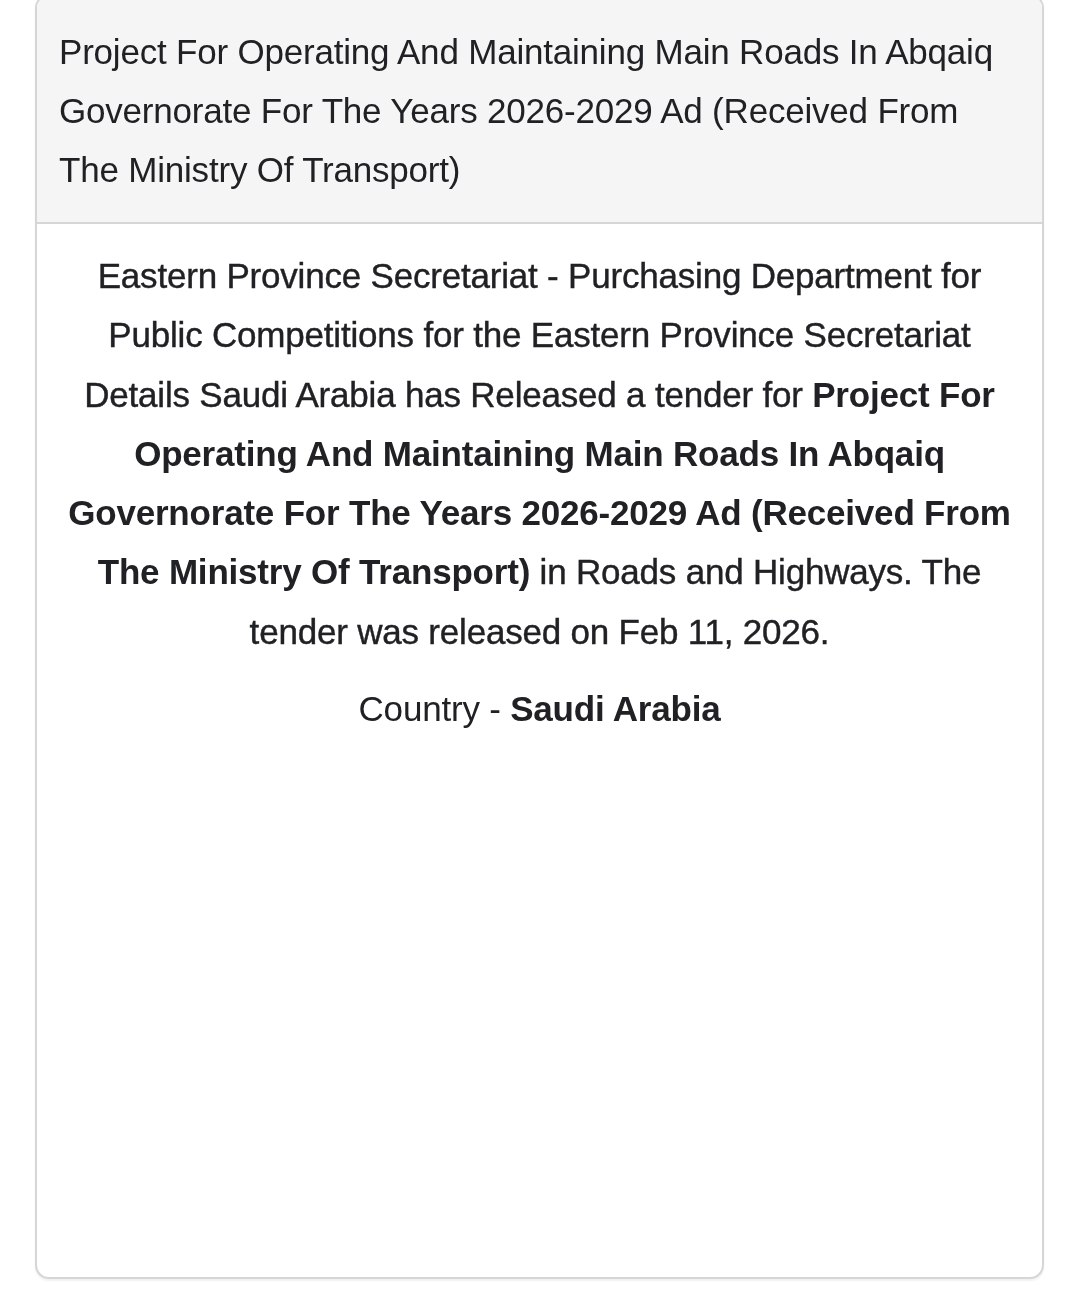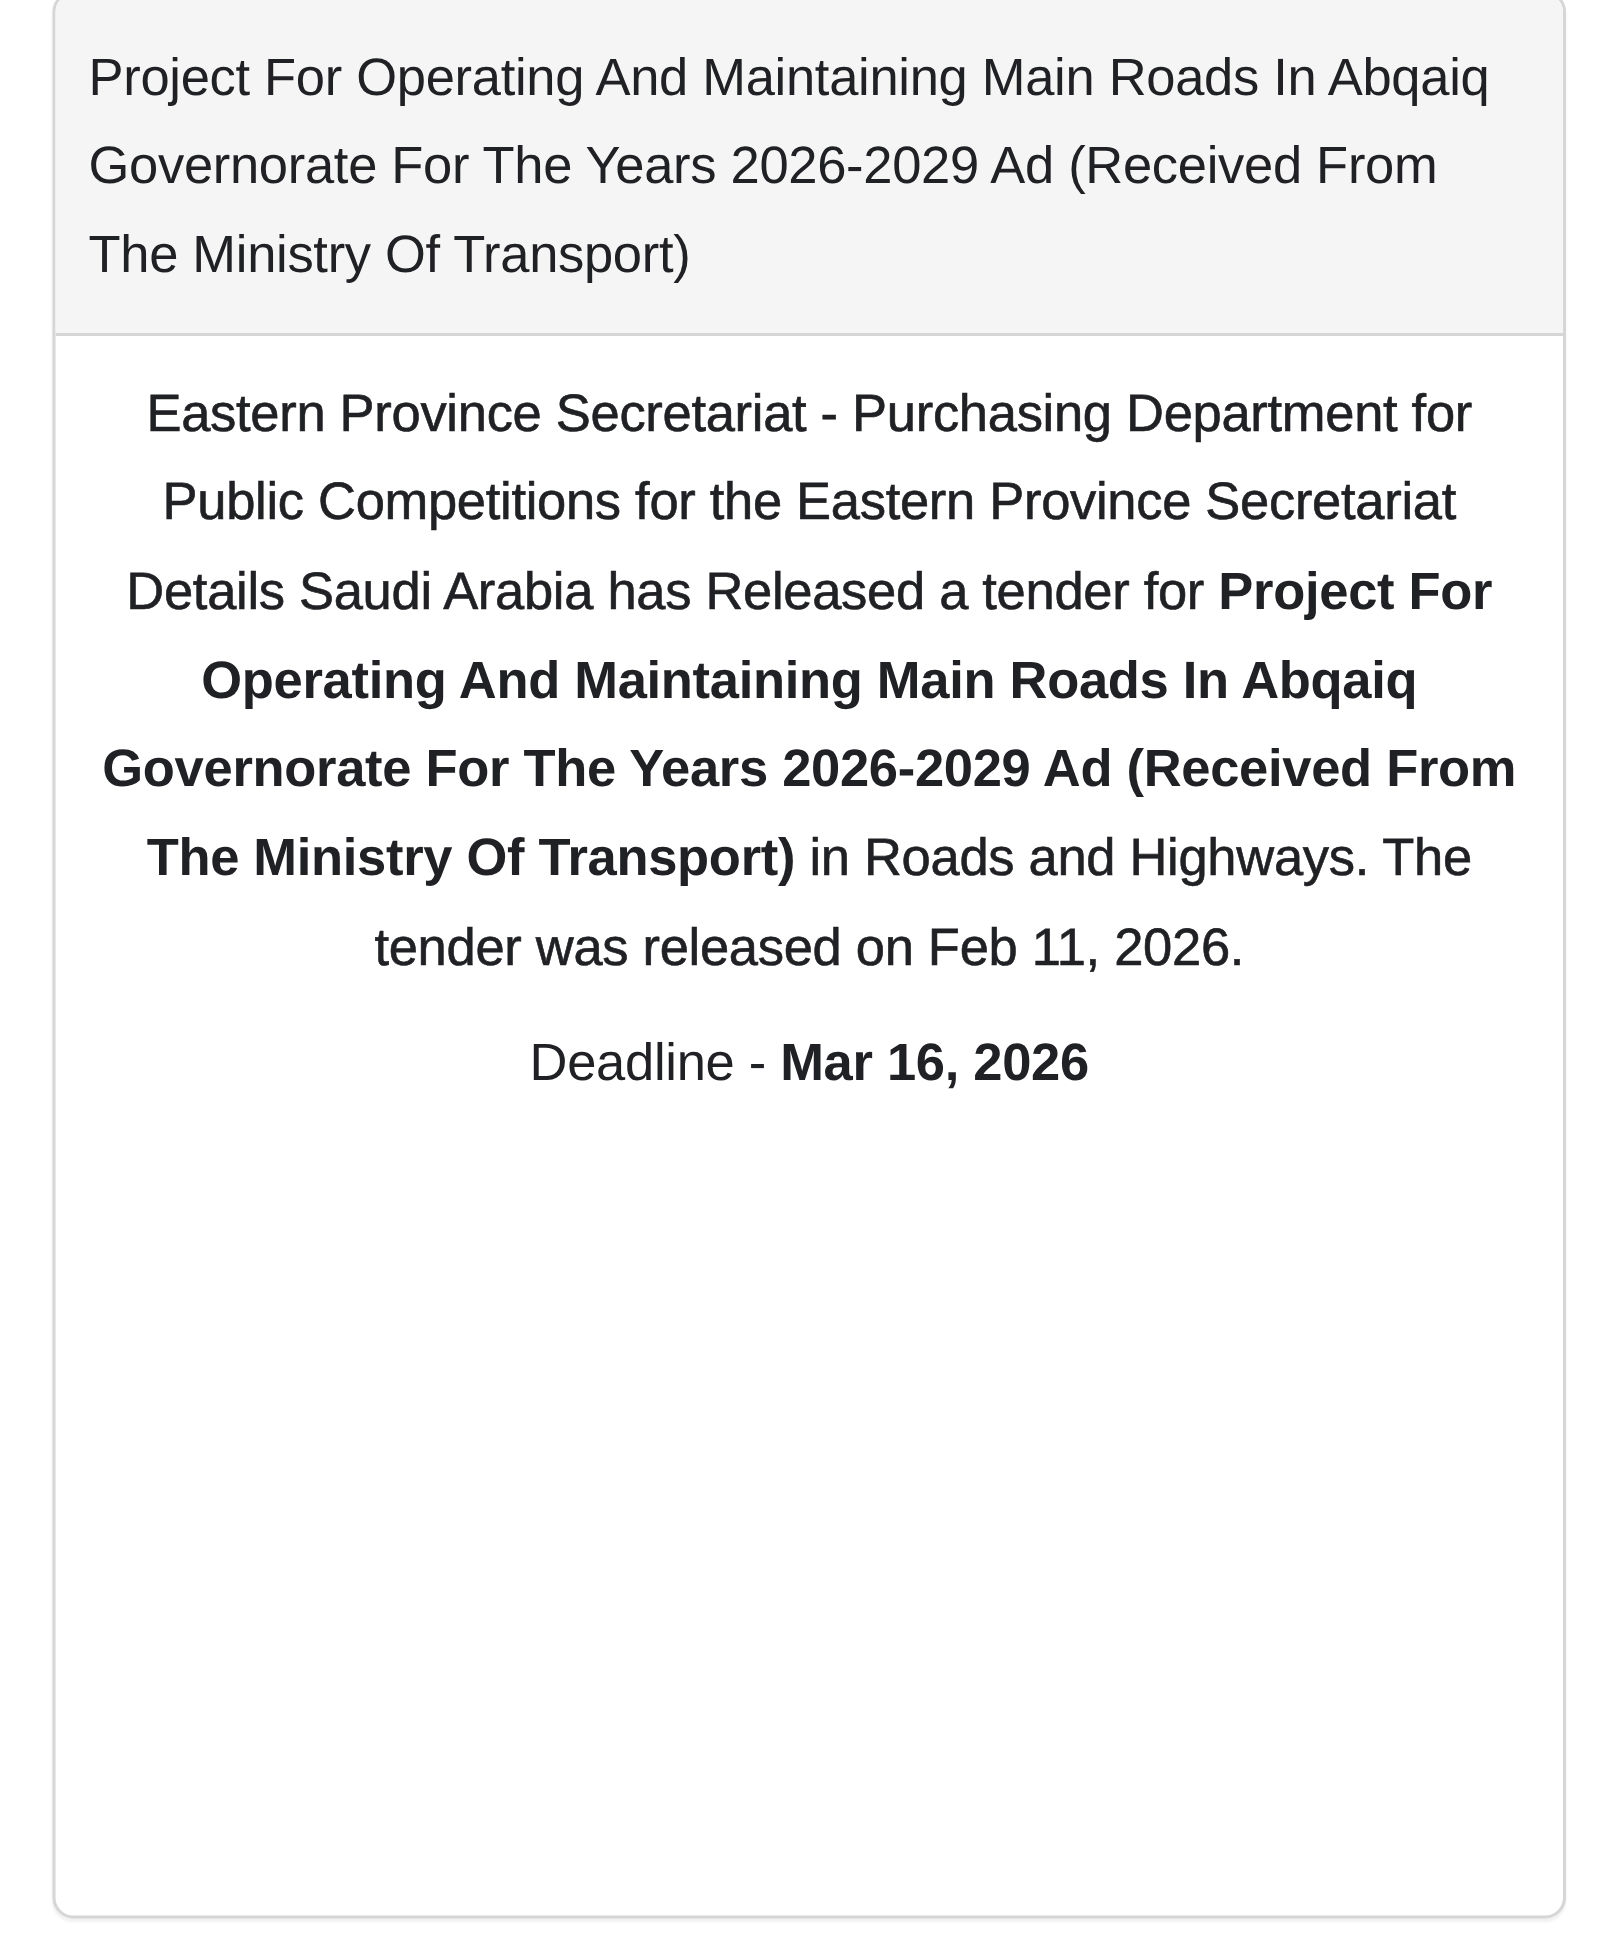--- a/index.html
+++ b/index.html
@@ -68,19 +68,19 @@
 <body>
 
 <div class="card">
   <div class="card-header">
     <span>Project For Operating And Maintaining Main Roads In Abqaiq Governorate For The Years 2026-2029 Ad (Received From The Ministry Of Transport)</span>
   </div>
 
   <div class="card-body">
     <p class="description"><span>Eastern Province Secretariat - Purchasing Department for Public Competitions for the Eastern Province Secretariat Details Saudi Arabia has Released a tender for </span><strong>Project For Operating And Maintaining Main Roads In Abqaiq Governorate For The Years 2026-2029 Ad (Received From The Ministry Of Transport)</strong><span> in Roads and Highways. The tender was released on Feb 11, 2026.</span></p>
 
+    <div class="field"><span>Country - </span><span class="field-value">Saudi Arabia</span></div>
 
 
-    <div class="field"><span>Deadline - </span><span class="field-value">Mar 16, 2026</span></div>
 
 
   </div>
 </div>
 
 </body></html>

